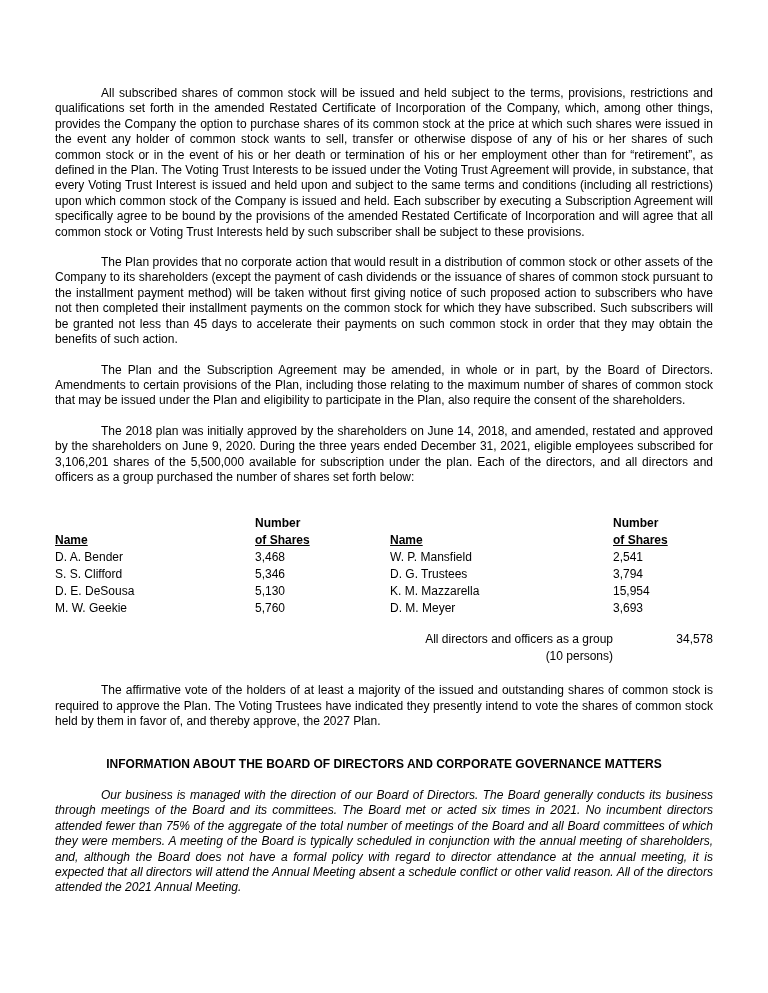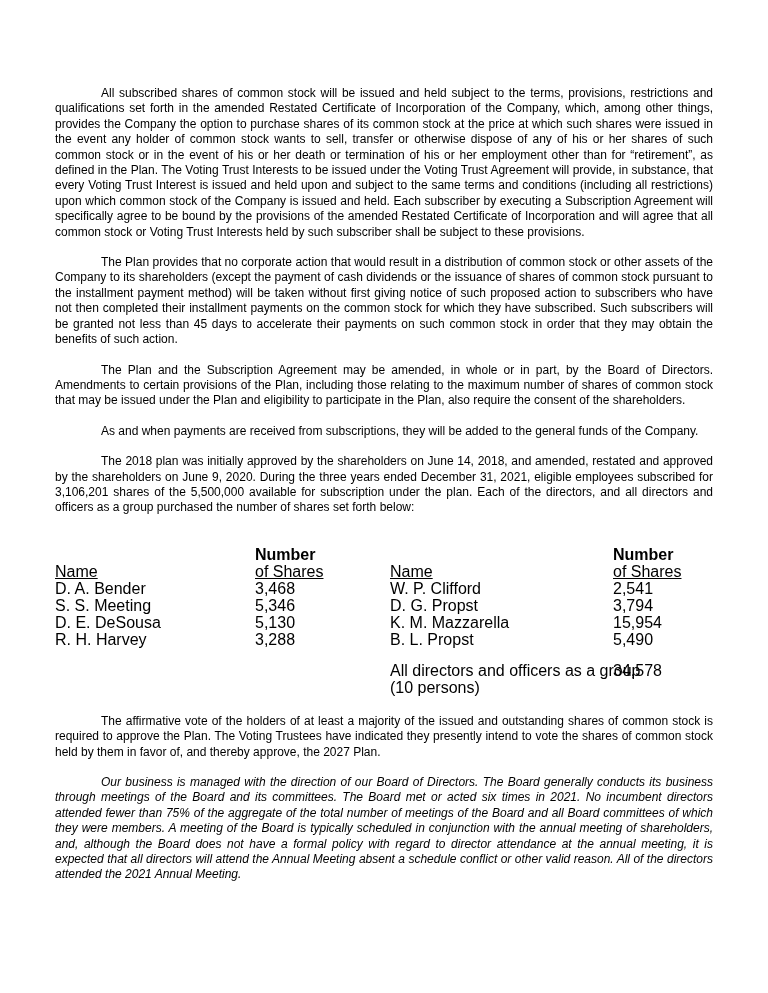--- a/index.html
+++ b/index.html
@@ -32,37 +32,37 @@
   table.shares-table {
     width: 100%;
     border-collapse: collapse;
     table-layout: fixed;
     margin-top: 30px;
     margin-bottom: 0;
   }
   table.shares-table th,
   table.shares-table td {
     padding: 0;
-    font-size: 16px;
+    font-size: 12px;
     line-height: 17px;
     font-weight: normal;
     text-align: left;
     vertical-align: bottom;
     white-space: nowrap;
   }
   .col-name-l  { width: 200px; }
   .col-num-l   { width: 100px; }
   .col-gap     { width: 35px; }
   .col-name-r  { width: 223px; }
   .col-num-r   { width: 100px; }
   th.num-col, td.num-col { text-align: right; }
   .bold   { font-weight: bold; }
-  .bold-u { font-weight: normal; text-decoration: underline; }
+  .bold-u { font-weight: bold; text-decoration: underline; }
   tr.spacer-row td { height: 14px; line-height: 14px; }
-  tr.group-row td { vertical-align: top; }
+  tr.group-row td { vertical-align: top; text-align: right; }
 
   .after-table { margin-top: 18px; }
 
   h2.section-heading {
     text-align: center;
     font-size: 12px;
     font-weight: bold;
     line-height: 15.4px;
     margin-top: 27px;
     margin-bottom: 16px;
@@ -81,21 +81,20 @@
 <body>
 
 <div class="page">
 
   <p class="body-para">All subscribed shares of common stock will be issued and held subject to the terms, provisions, restrictions and qualifications set forth in the amended Restated Certificate of Incorporation of the Company, which, among other things, provides the Company the option to purchase shares of its common stock at the price at which such shares were issued in the event any holder of common stock wants to sell, transfer or otherwise dispose of any of his or her shares of such common stock or in the event of his or her death or termination of his or her employment other than for “retirement”, as defined in the Plan. The Voting Trust Interests to be issued under the Voting Trust Agreement will provide, in substance, that every Voting Trust Interest is issued and held upon and subject to the same terms and conditions (including all restrictions) upon which common stock of the Company is issued and held.  Each subscriber by executing a Subscription Agreement will specifically agree to be bound by the provisions of the amended Restated Certificate of Incorporation and will agree that all common stock or Voting Trust Interests held by such subscriber shall be subject to these provisions.</p>
 
   <p class="body-para">The Plan provides that no corporate action that would result in a distribution of common stock or other assets of the Company to its shareholders (except the payment of cash dividends or the issuance of shares of common stock pursuant to the installment payment method) will be taken without first giving notice of such proposed action to subscribers who have not then completed their installment payments on the common stock for which they have subscribed.  Such subscribers will be granted not less than 45 days to accelerate their payments on such common stock in order that they may obtain the benefits of such action.</p>
 
   <p class="body-para">The Plan and the Subscription Agreement may be amended, in whole or in part, by the Board of Directors.  Amendments to certain provisions of the Plan, including those relating to the maximum number of shares of common stock that may be issued under the Plan and eligibility to participate in the Plan, also require the consent of the shareholders.</p>
 
-  <p class="body-para">As and when payments are received from subscriptions, they will be added to the general funds of the Company.</p>
 
   <p class="body-para">The 2018 plan was initially approved by the shareholders on June 14, 2018, and amended, restated and approved by the shareholders on June 9, 2020. During the three years ended December 31, 2021, eligible employees subscribed for 3,106,201 shares of the 5,500,000 available for subscription under the plan. Each of the directors, and all directors and officers as a group purchased the number of shares set forth below:</p>
 
   <table class="shares-table">
     <colgroup>
       <col class="col-name-l">
       <col class="col-num-l">
       <col class="col-gap">
       <col class="col-name-r">
       <col class="col-num-r">
@@ -113,60 +112,61 @@
           <div class="bold">Number</div>
           <div class="bold-u">of Shares</div>
         </th>
       </tr>
     </thead>
     <tbody>
       <tr>
         <td>D. A. Bender</td>
         <td class="num-col">3,468</td>
         <td></td>
-        <td>W. P. Clifford</td>
+        <td>W. P. Mansfield</td>
         <td class="num-col">2,541</td>
       </tr>
       <tr>
-        <td>S. S. Meeting</td>
+        <td>S. S. Clifford</td>
         <td class="num-col">5,346</td>
         <td></td>
-        <td>D. G. Propst</td>
+        <td>D. G. Trustees</td>
         <td class="num-col">3,794</td>
       </tr>
       <tr>
         <td>D. E. DeSousa</td>
         <td class="num-col">5,130</td>
         <td></td>
         <td>K. M. Mazzarella</td>
         <td class="num-col">15,954</td>
       </tr>
       <tr>
-        <td>R. H. Harvey</td>
-        <td class="num-col">3,288</td>
+        <td>M. W. Geekie</td>
+        <td class="num-col">5,760</td>
         <td></td>
-        <td>B. L. Propst</td>
-        <td class="num-col">5,490</td>
+        <td>D. M. Meyer</td>
+        <td class="num-col">3,693</td>
       </tr>
       <tr class="spacer-row">
         <td colspan="5"></td>
       </tr>
       <tr class="group-row">
         <td></td>
         <td></td>
         <td></td>
         <td>
           <div>All directors and officers as a group</div>
           <div>(10 persons)</div>
         </td>
         <td class="num-col">34,578</td>
       </tr>
     </tbody>
   </table>
 
   <p class="body-para after-table">The affirmative vote of the holders of at least a majority of the issued and outstanding shares of common stock is required to approve the Plan.  The Voting Trustees have indicated they presently intend to vote the shares of common stock held by them in favor of, and thereby approve, the 2027 Plan.</p>
 
+  <h2 class="section-heading">INFORMATION ABOUT THE BOARD OF DIRECTORS AND CORPORATE GOVERNANCE MATTERS</h2>
 
   <p class="body-para last-para">Our business is managed with the direction of our Board of Directors. The Board generally conducts its business through meetings of the Board and its committees. The Board met or acted six times in 2021. No incumbent directors attended fewer than 75% of the aggregate of the total number of meetings of the Board and all Board committees of which they were members. A meeting of the Board is typically scheduled in conjunction with the annual meeting of shareholders, and, although the Board does not have a formal policy with regard to director attendance at the annual meeting, it is expected that all directors will attend the Annual Meeting absent a schedule conflict or other valid reason. All of the directors attended the 2021 Annual Meeting.</p>
 
   <div class="page-number">6</div>
 
 </div>
 
 </body></html>

